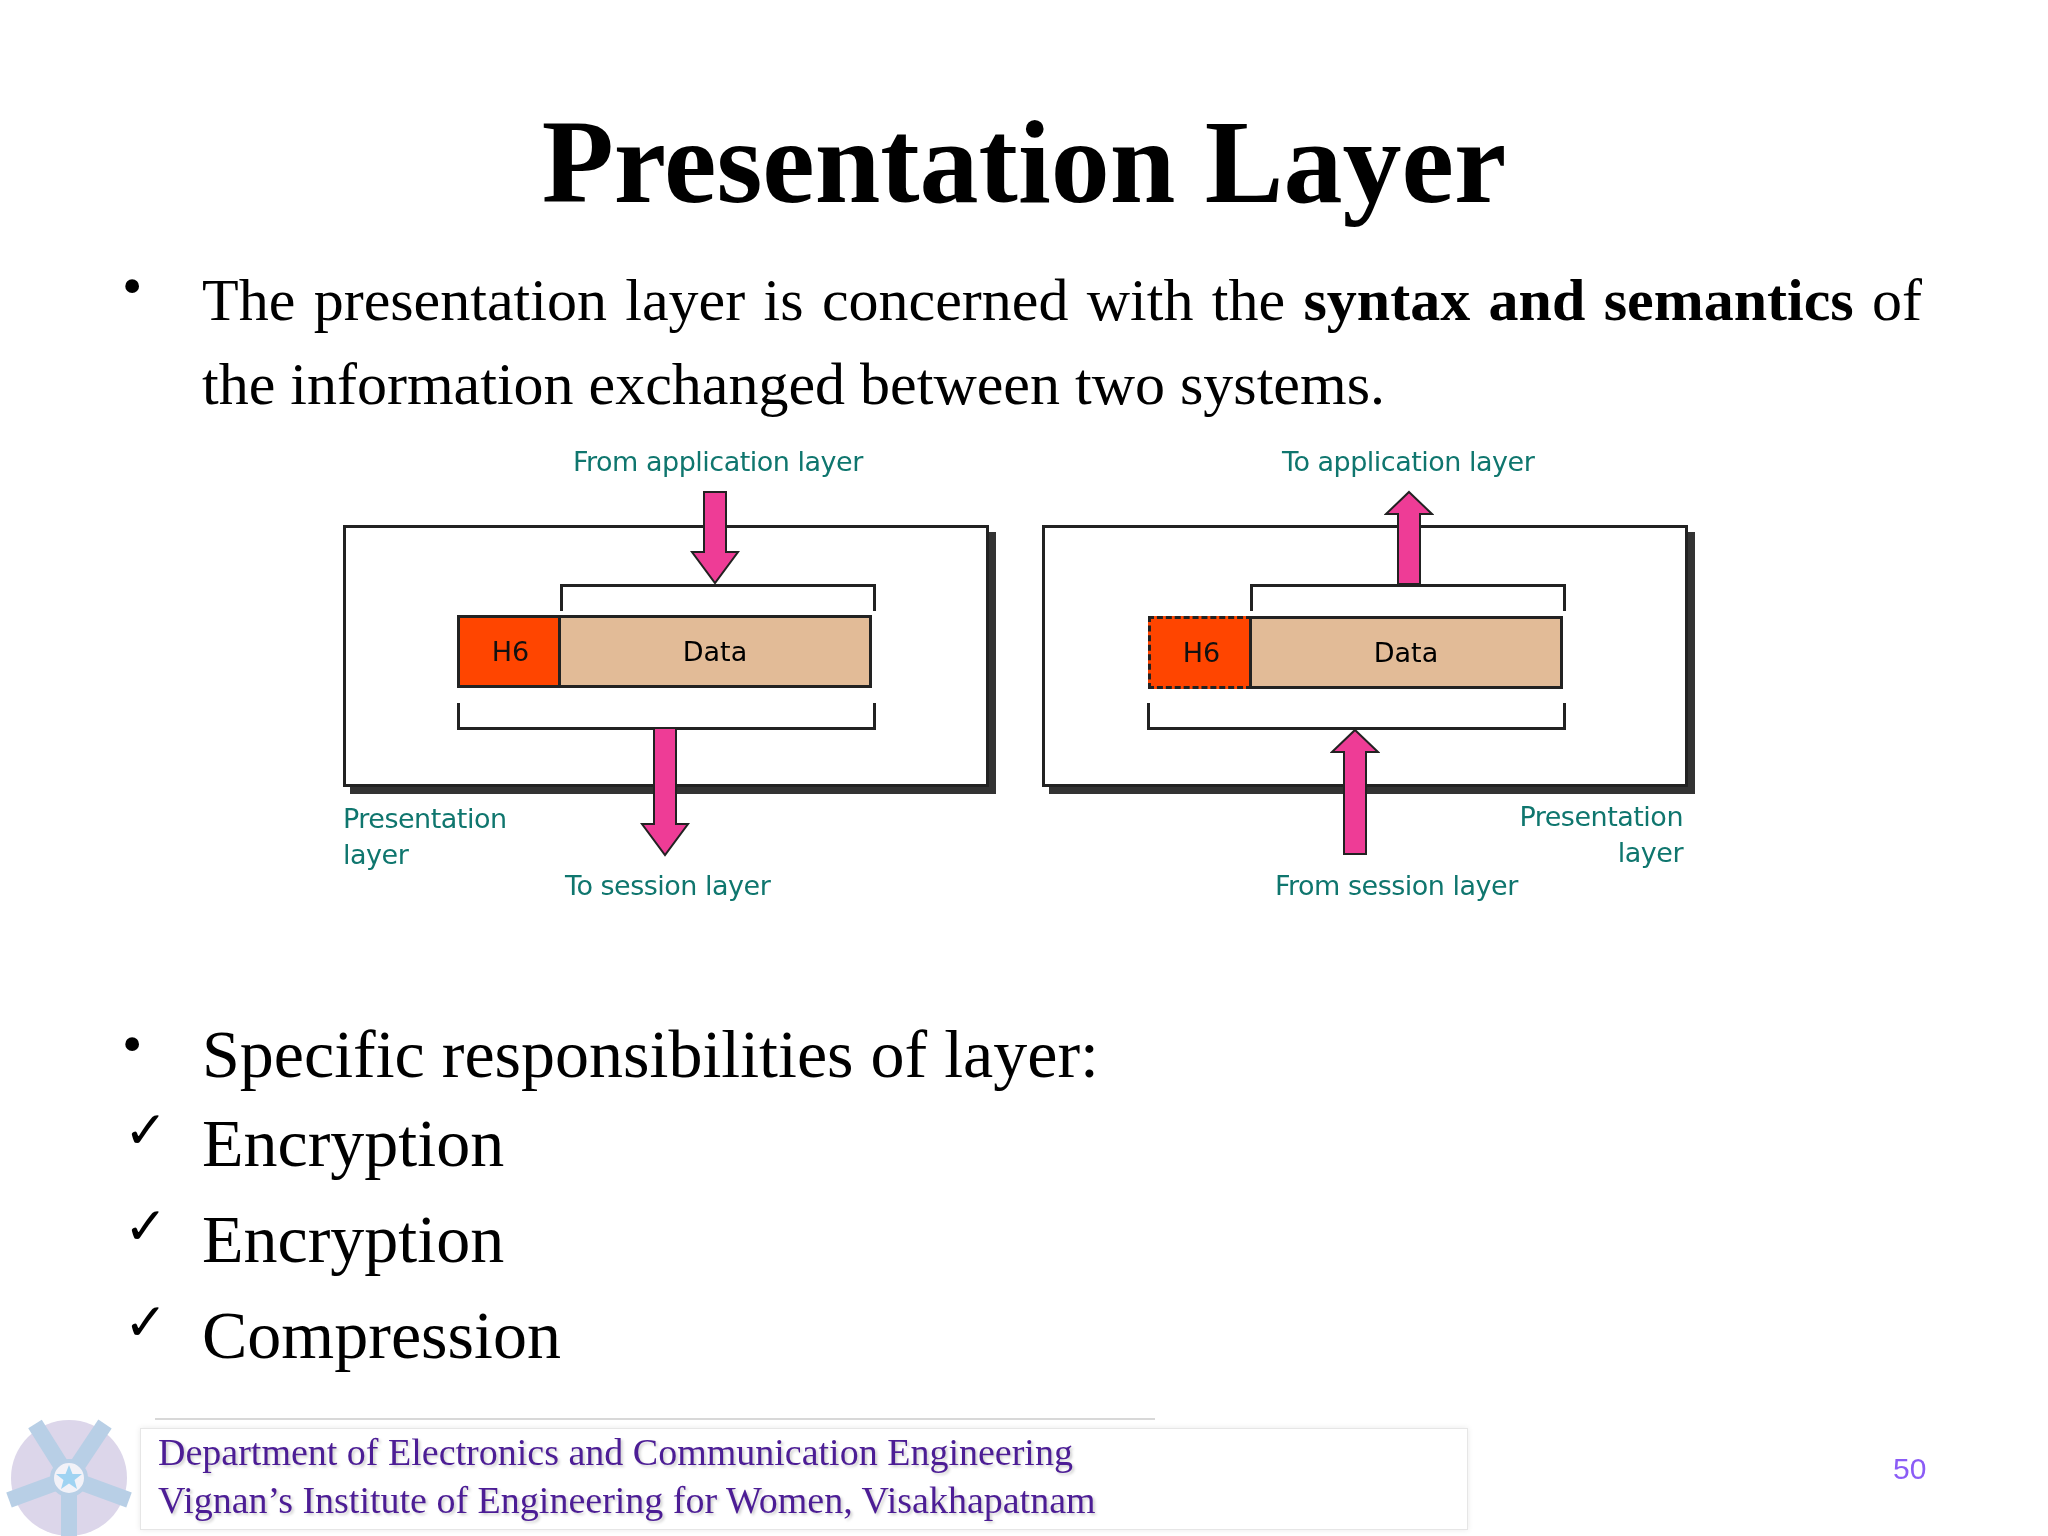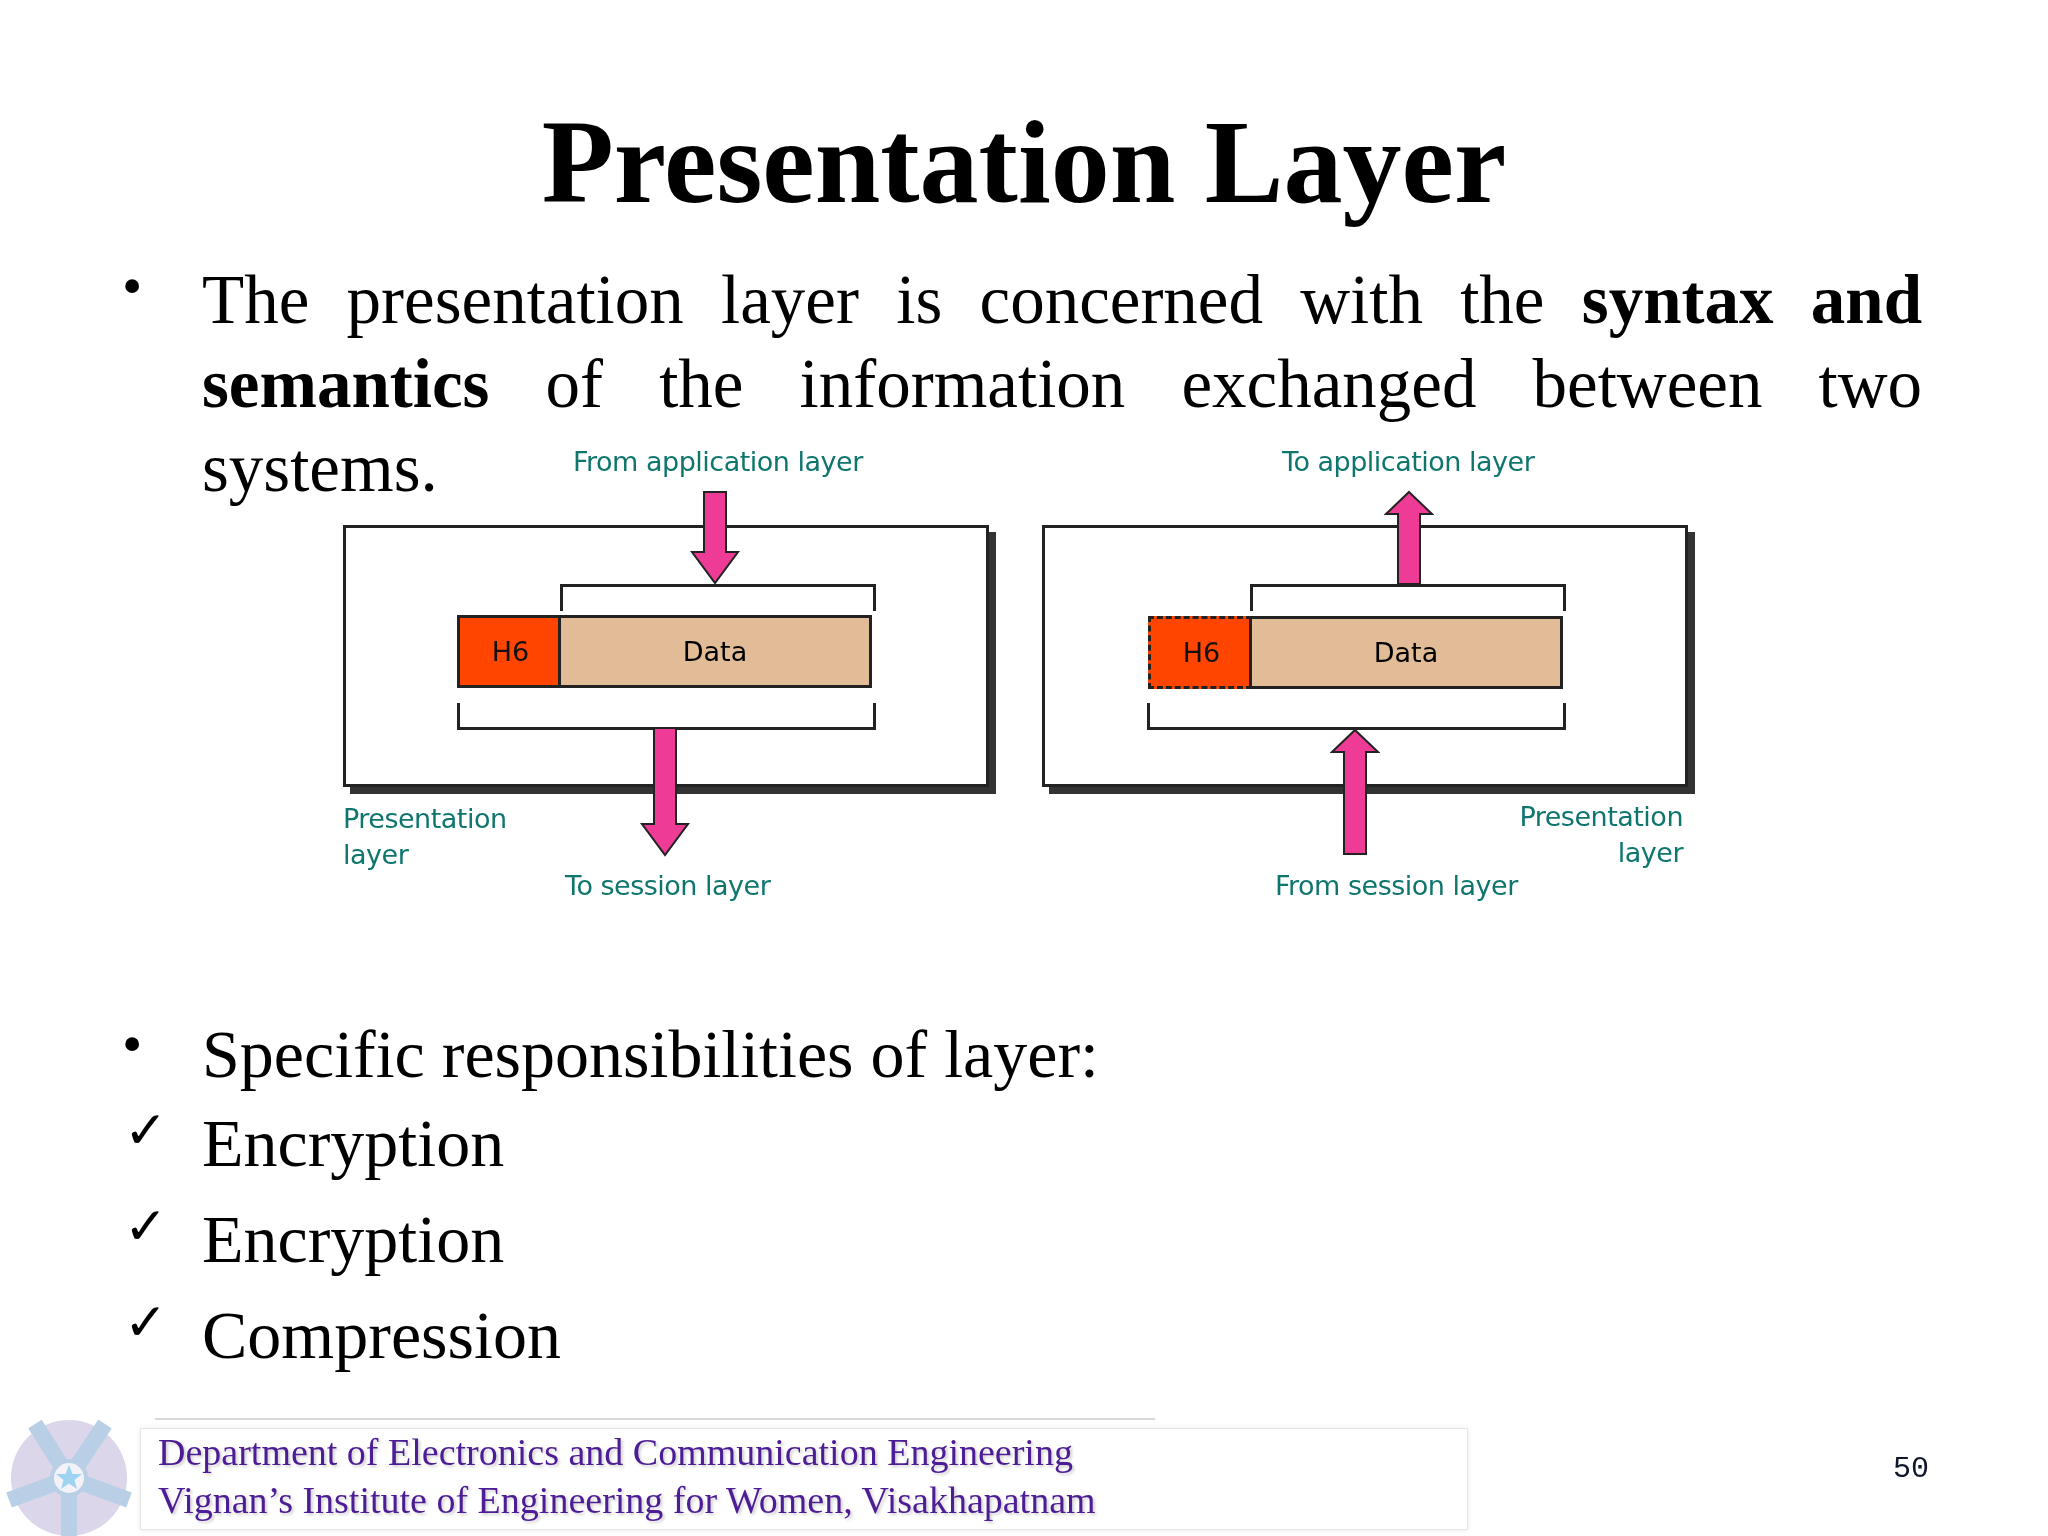--- a/index.html
+++ b/index.html
@@ -9,21 +9,21 @@
   }
   .title {
     position: absolute; left: 0; top: 95px; width: 2048px; text-align: center;
     font-size: 118px; font-weight: bold; letter-spacing: 0px;
   }
   .bullet-dot {
     position: absolute; left: 122px; font-size: 58px;
   }
   .para1 {
     position: absolute; left: 202px; top: 258px; width: 1720px;
-    font-size: 69px; line-height: 84px; text-align: justify; text-align-last: left;
+    font-size: 60px; line-height: 84px; text-align: justify; text-align-last: left;
   }
   .para1 b { font-weight: bold; }
   .para2 {
     position: absolute; left: 202px; top: 1012px; font-size: 68px; line-height: 84px;
   }
   .check-item { position: absolute; left: 0; }
   .check-mark {
     position: absolute; left: 124px; font-size: 52px; font-family: "DejaVu Sans", sans-serif;
   }
   .check-text { position: absolute; left: 202px; font-size: 68px; white-space: nowrap; }
@@ -59,22 +59,22 @@
     border: 1px solid #e6e6e6; box-shadow: 0 0 6px #eaeaea;
   }
   .footer-line {
     position: absolute; left: 155px; top: 1418px; width: 1000px; height: 2px; background: #d8d8d8;
   }
   .footer-text {
     position: absolute; left: 158px; font-size: 38px; color: #4c1d95;
     text-shadow: 2px 2px 3px #d0d0d0; white-space: nowrap;
   }
   .page-num {
-    position: absolute; left: 1893px; top: 1452px; font-family: Liberation Mono, monospace;
-    font-size: 30px; color: #0f172a;
+    position: absolute; left: 1893px; top: 1452px; font-family: Liberation Sans, sans-serif;
+    font-size: 30px; color: #8b5cf6;
   }
 </style>
 </head>
 <body>
 
 <div class="title">Presentation Layer</div>
 
 <div class="bullet-dot" style="top:252px;">•</div>
 <div class="para1">
   <span>The presentation layer is concerned with the </span><b>syntax and semantics</b><span> of the information exchanged between two systems.</span>

